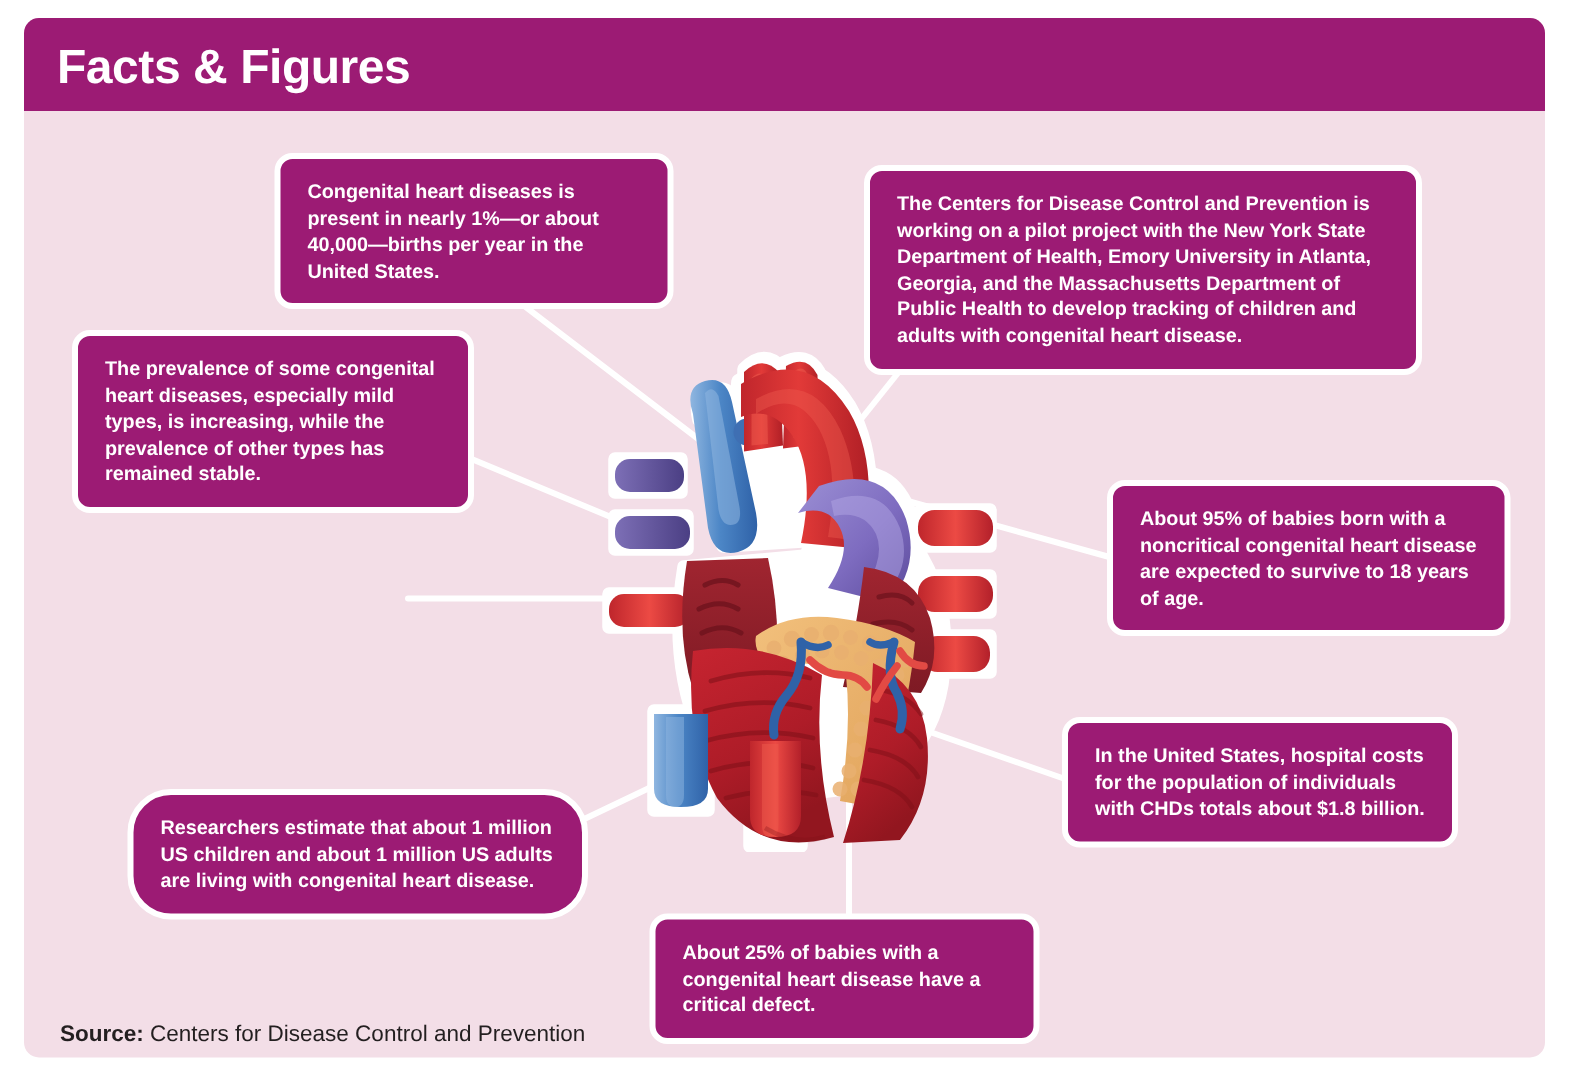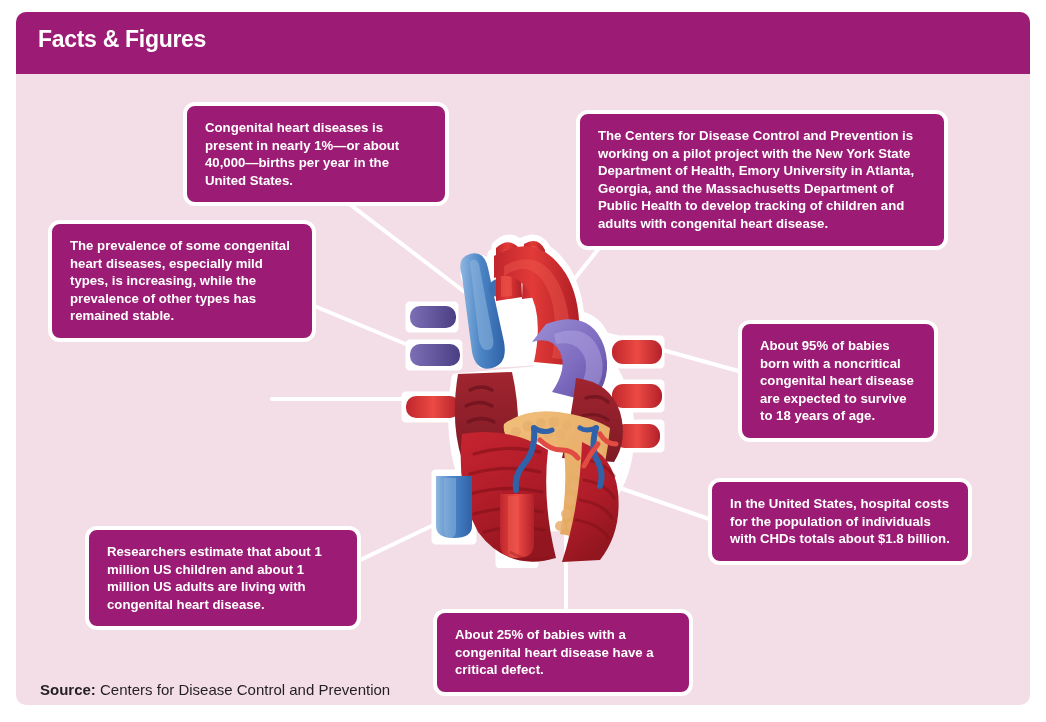--- a/index.html
+++ b/index.html
@@ -40,21 +40,21 @@
     width: 1014px;
     height: 62px;
     background: #9c1b74;
     border-top-left-radius: 10px;
     border-top-right-radius: 10px;
   }
   .header-title {
     position: absolute;
     left: 38px;
     top: 26px;
-    font-size: 23px;
+    font-size: 32px;
     font-weight: bold;
     color: #ffffff;
     letter-spacing: -0.3px;
     white-space: nowrap;
   }
 
   
   .connectors {
     position: absolute;
     left: 0;
@@ -86,24 +86,24 @@
     padding: 13px 17px 13px 18px;
   }
   .bubble p {
     margin: 0;
   }
 
   
   #bubble-births       { left: 183px; top: 102px;  width: 266px; }
   #bubble-cdc-pilot    { left: 576px; top: 110px;  width: 372px; }
   #bubble-prevalence   { left: 48px;  top: 220px;  width: 268px; }
-  #bubble-survive      { left: 738px; top: 320px;  width: 200px; }
+  #bubble-survive      { left: 738px; top: 320px;  width: 269px; }
   #bubble-vsd          { left: 70px;  top: 368px;  width: 204px; }
   #bubble-hospital     { left: 708px; top: 478px;  width: 264px; }
-  #bubble-researchers  { left: 85px;  top: 526px;  width: 276px; }
+  #bubble-researchers  { left: 85px;  top: 526px;  width: 307px; border-radius: 29px; }
   #bubble-critical     { left: 433px; top: 609px;  width: 260px; }
 
   
   .source {
     position: absolute;
     left: 40px;
     top: 681px;
     font-size: 15px;
     color: #231f20;
     white-space: nowrap;

